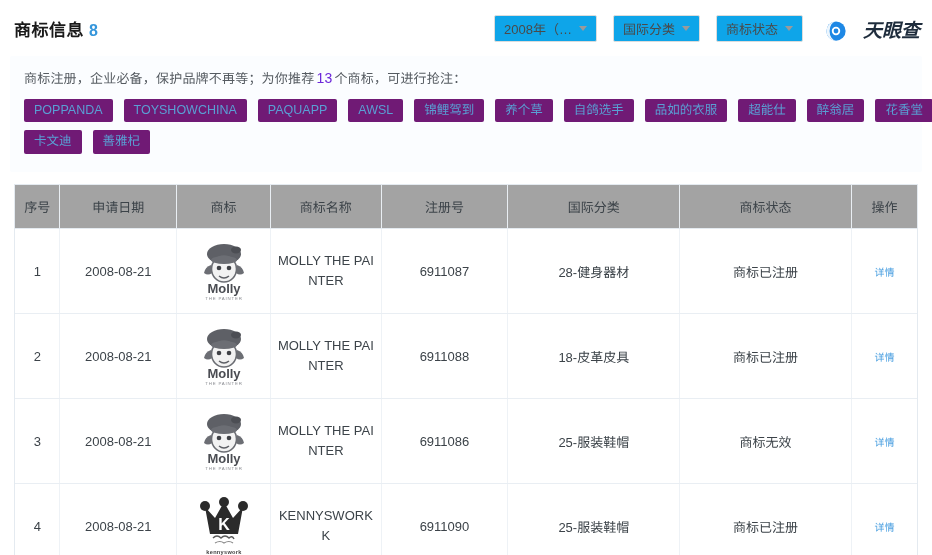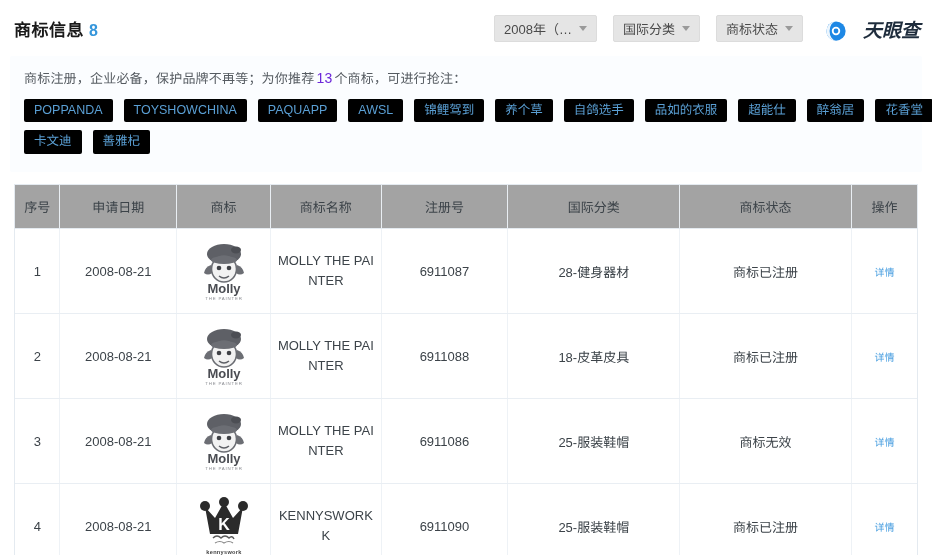--- a/index.html
+++ b/index.html
@@ -50,21 +50,21 @@
   .header-controls {
     display: flex;
     align-items: center;
     gap: 16px;
   }
   .dropdown {
     height: 27px;
     min-width: 86px;
     padding: 0 9px;
     border: 1px solid #dcdcdc;
-    background: #e5e5e5;
+    background: #0ea5e9;
     border-radius: 2px;
     display: flex;
     align-items: center;
     justify-content: center;
     gap: 7px;
     font-size: 13px;
     color: #4a4a4a;
     white-space: nowrap;
     cursor: pointer;
   }
@@ -116,21 +116,21 @@
   }
   .tag-rows { display: block; }
   .tag-row {
     display: flex;
     align-items: center;
     gap: 11px;
     margin-bottom: 8px;
     flex-wrap: nowrap;
   }
   .tag {
-    background: #000000;
+    background: #701a75;
     color: #5a9fd4;
     font-size: 12.5px;
     padding: 4px 10px 5px 10px;
     border-radius: 2px;
     white-space: nowrap;
     cursor: pointer;
     line-height: 1.15;
   }
 
   

